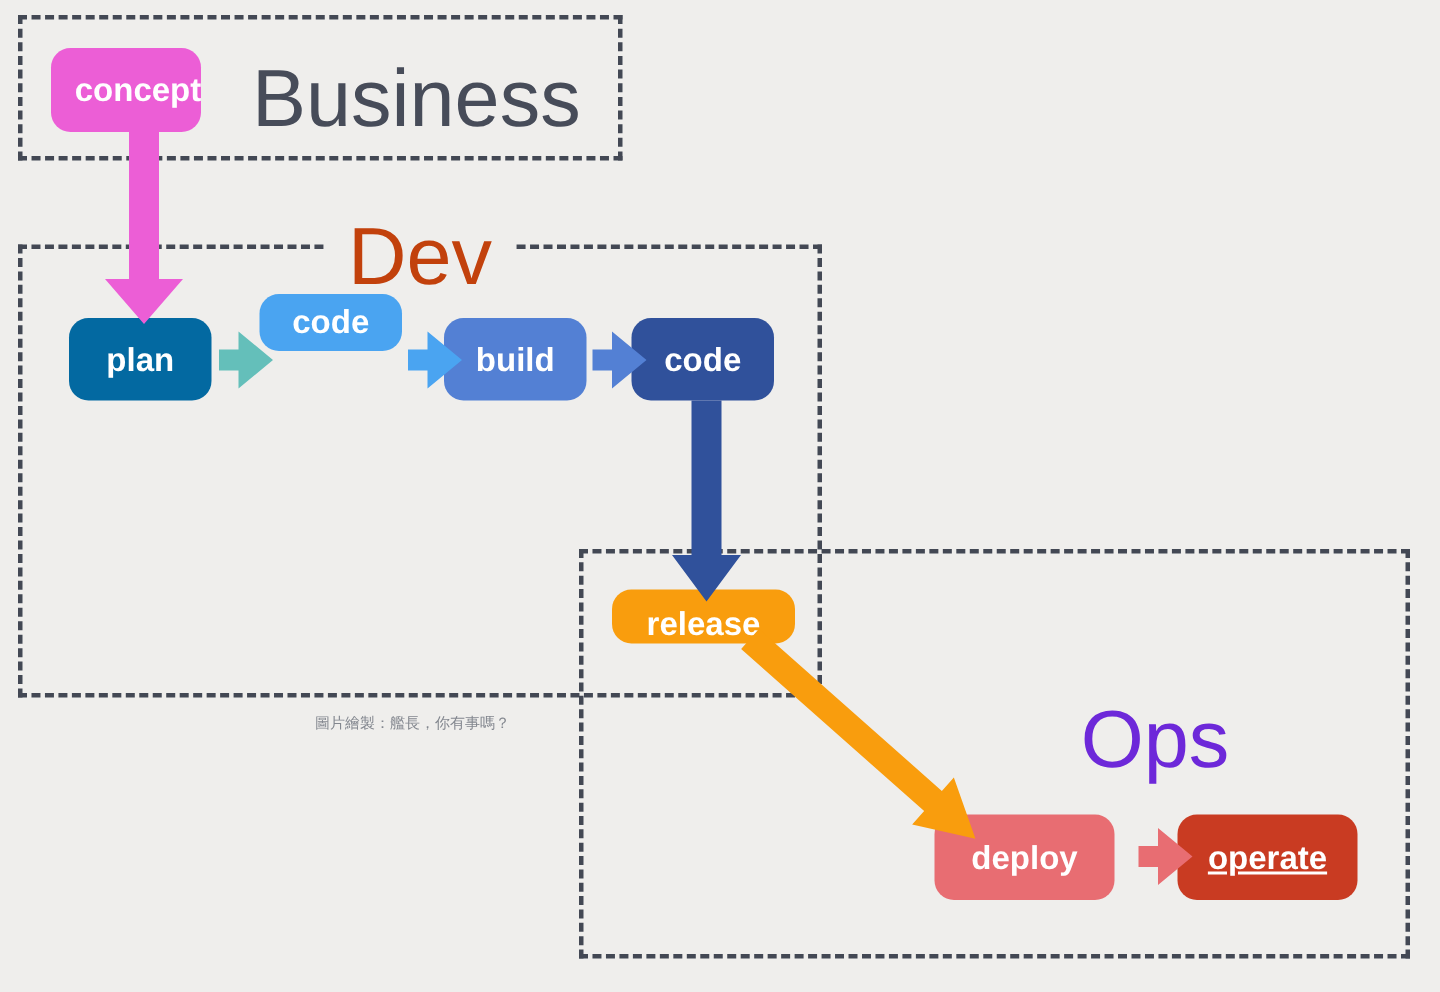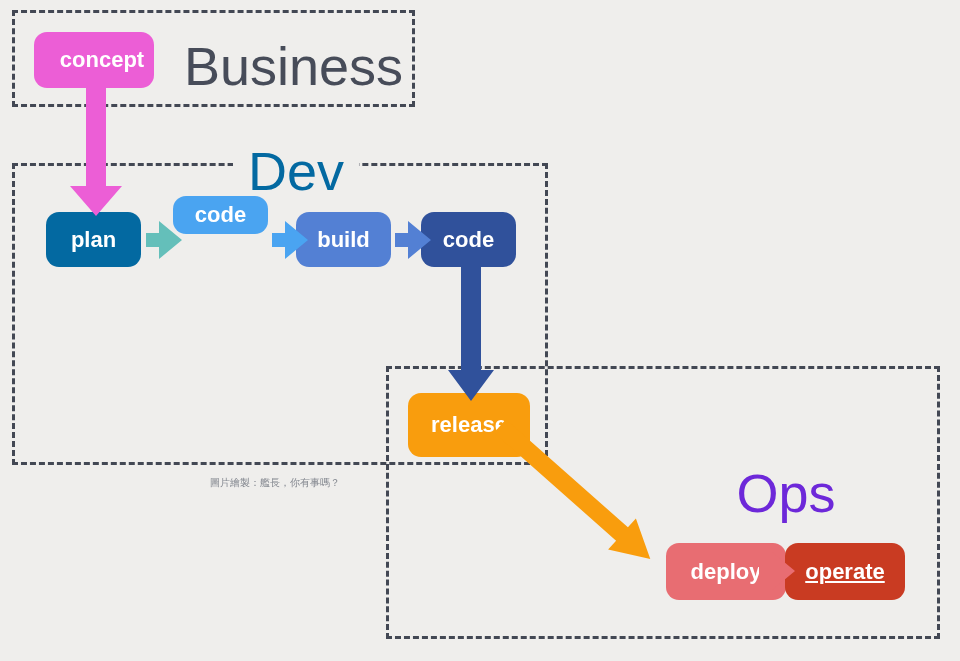--- a/index.html
+++ b/index.html
@@ -16,21 +16,20 @@
     z-index: 1;
     box-sizing: border-box;
   }
   .gtitle {
     position: absolute;
     z-index: 2;
     font-size: 54px;
     line-height: 1;
     color: #474c59;
     white-space: nowrap;
-    margin-left: 16px;
   }
   .gtitle.centered { transform: translateX(-50%); }
   .gtitle.masked { padding: 0 15px; }
   .node {
     position: absolute;
     z-index: 3;
     border-radius: 13px;
     display: flex;
     align-items: center;
     justify-content: center;
@@ -56,42 +55,42 @@
 </head>
 <body>
 
 <div class="canvas" style="background: rgb(239, 238, 236);">
 
   <div class="gbox" style="left: 12px; top: 10px; width: 403px; height: 97px; border-color: rgb(67, 72, 84);"></div>
   <div class="gbox" style="left: 12px; top: 163px; width: 536px; height: 302px; border-color: rgb(67, 72, 84);"></div>
   <div class="gbox" style="left: 386px; top: 366px; width: 554px; height: 273px; border-color: rgb(67, 72, 84);"></div>
 
   <div class="gtitle" style="left: 168px; top: 39px; color: rgb(71, 76, 89);">Business</div>
-  <div class="gtitle centered masked" style="left: 280px; top: 144px; color: #0369a1; background: rgb(239, 238, 236);">Dev</div>
+  <div class="gtitle centered masked" style="left: 280px; top: 144px; color: #c2410c; background: rgb(239, 238, 236);">Dev</div>
   <div class="gtitle centered" style="left: 770px; top: 466px; color: #6d28d9;">Ops</div>
 
-  <div class="node" style="left: 34px; top: 32px; width: 120px; height: 56px; background: rgb(236, 94, 214); padding-left: 16px;">
+  <div class="node" style="left: 34px; top: 32px; width: 100px; height: 56px; background: rgb(236, 94, 214); padding-left: 16px;">
     <span>concept</span>
   </div>
   <div class="node" style="left: 46px; top: 212px; width: 95px; height: 55px; background: #0369a1;">
     <span>plan</span>
   </div>
   <div class="node" style="left: 173px; top: 196px; width: 95px; height: 38px; background: rgb(74, 164, 241);">
     <span>code</span>
   </div>
   <div class="node" style="left: 296px; top: 212px; width: 95px; height: 55px; background: rgb(83, 128, 212); text-align: right;">
     <span>build</span>
   </div>
   <div class="node" style="left: 421px; top: 212px; width: 95px; height: 55px; background: rgb(48, 81, 155);">
     <span>code</span>
   </div>
-  <div class="node" style="left: 408px; top: 393px; width: 122px; height: 64px; background: rgb(249, 157, 13);">
+  <div class="node" style="left: 408px; top: 393px; width: 122px; height: 36px; background: rgb(249, 157, 13); align-items: flex-end;">
     <span>release</span>
   </div>
-  <div class="node" style="left: 666px; top: 543px; width: 120px; height: 57px; background: rgb(232, 109, 114); justify-content: center;">
+  <div class="node" style="left: 623px; top: 543px; width: 120px; height: 57px; background: rgb(232, 109, 114); justify-content: center;">
     <span>deploy</span>
   </div>
   <div class="node" style="left: 785px; top: 543px; width: 120px; height: 57px; background: rgb(201, 59, 34); text-decoration: underline;">
     <span>operate</span>
   </div>
 
   <svg class="arrows" width="960" height="661" viewBox="0 0 960 661">
     <polygon points="86,88 106,88 106,186 122,186 96,216 70,186 86,186" fill="#ec5ed6"></polygon>
     <polygon points="146,233 159,233 159,221 182,240 159,259 159,247 146,247" fill="#64bfba"></polygon>
     <polygon points="272,233 285,233 285,221 308,240 285,259 285,247 272,247" fill="#4aa4f1"></polygon>

